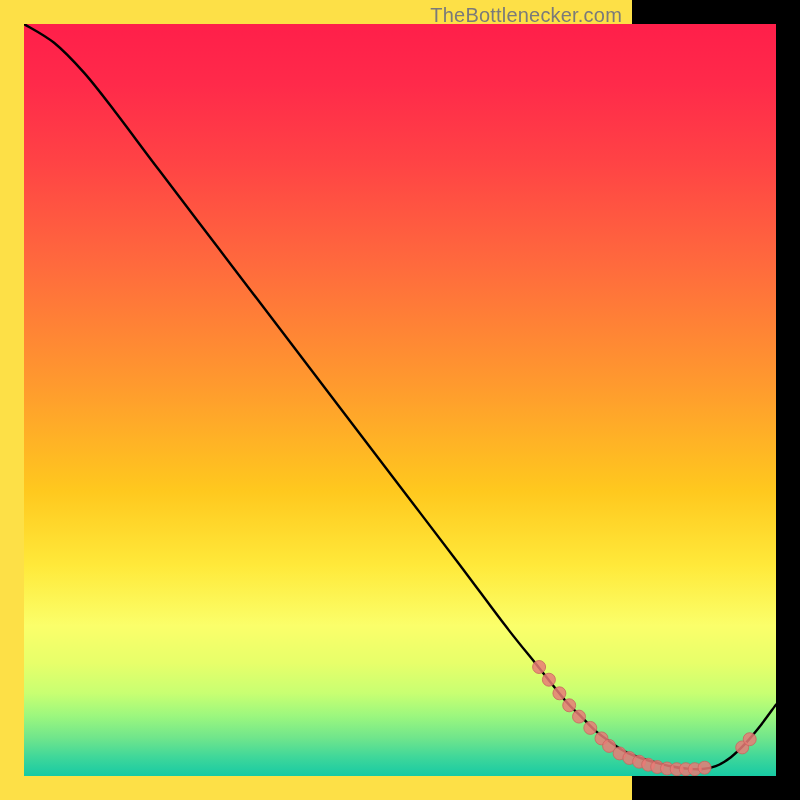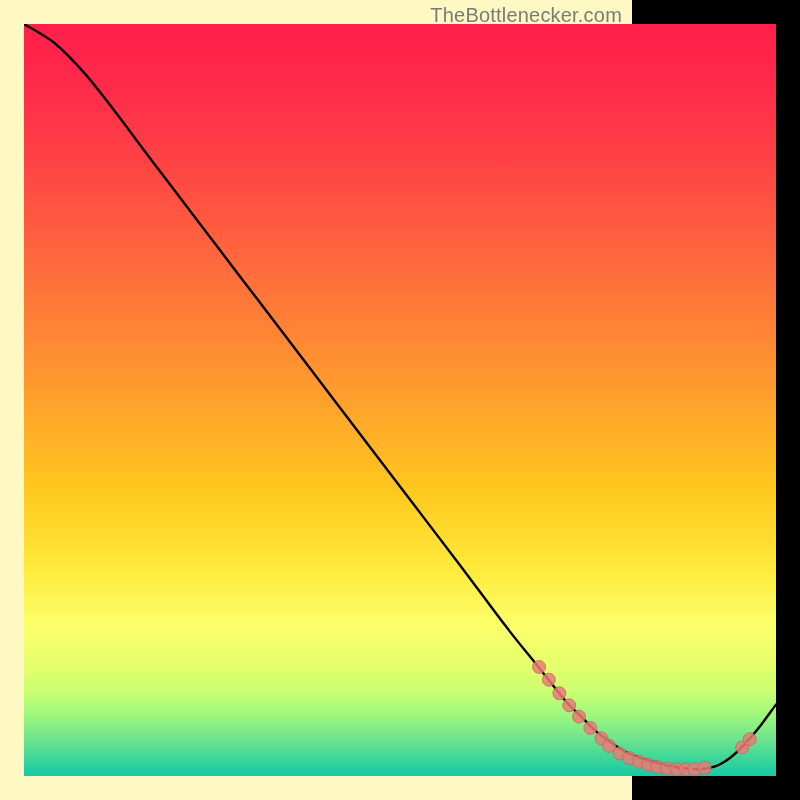--- a/index.html
+++ b/index.html
@@ -7,21 +7,21 @@
     width: 800px;
     height: 800px;
     background: #000;
     font-family: Arial, Helvetica, sans-serif;
     overflow: hidden;
   }
   .stage {
     position: relative;
     width: 632px;
     height: 800px;
-    background: #fef9c3;
+    background: #fde047;
   }
   .attribution {
     position: absolute;
     top: 4px;
     right: 10px;
     color: #7a7a7a;
     font-size: 20px;
     font-weight: 500;
     letter-spacing: 0.2px;
     z-index: 10;

